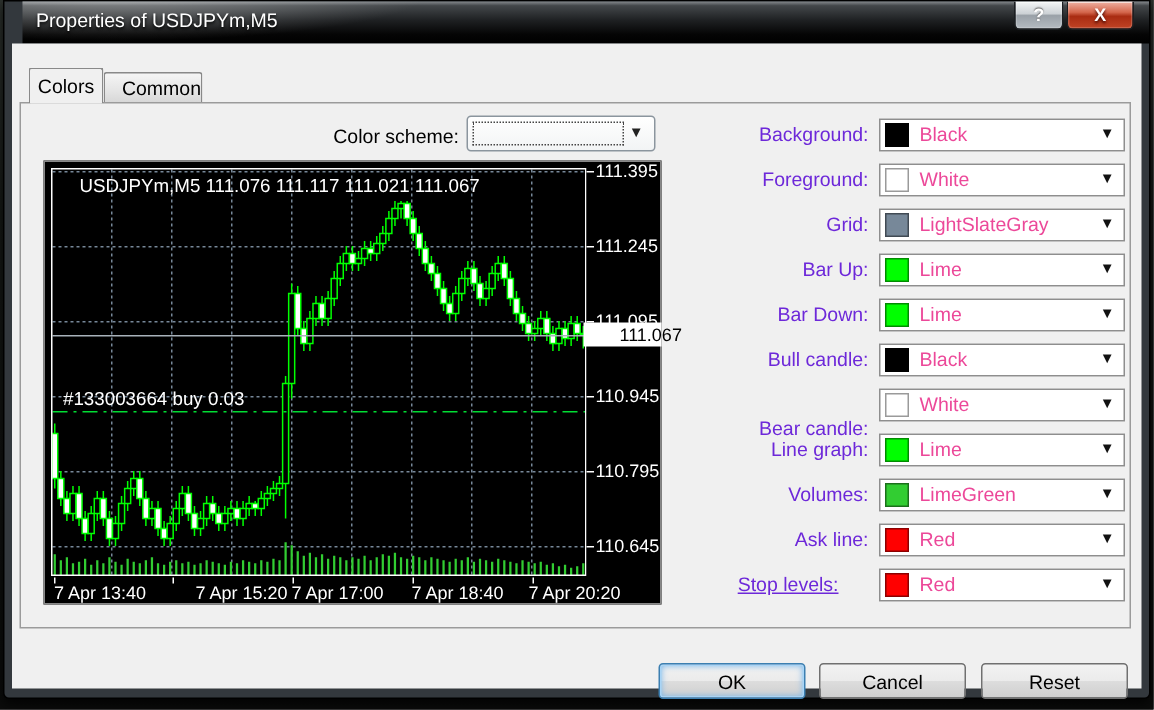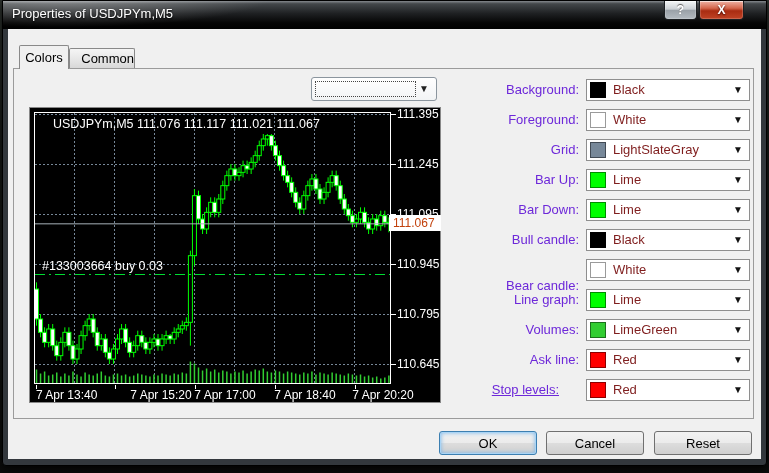--- a/index.html
+++ b/index.html
@@ -2,21 +2,21 @@
 <html><head>
 <meta charset="utf-8">
 <style>
   html,body{margin:0;padding:0;background:#111;}
   *{box-sizing:border-box;font-family:"Liberation Sans",sans-serif;}
   .screen{position:relative;width:769px;height:473px;overflow:hidden;
     background:linear-gradient(180deg,#2e332f 0%,#171a17 30%,#0b0c0b 100%);}
   .window{position:absolute;left:2px;top:0;width:765px;height:466px;
     background:#33383d;border:1px solid #000;border-radius:0 0 4px 4px;
     box-shadow:0 3px 8px rgba(0,0,0,.8);}
-  .titlebar{position:absolute;left:0;top:0;right:0;height:28px;
+  .titlebar{position:absolute;left:12px;top:0;right:0;height:28px;
     background:
       radial-gradient(ellipse 340px 52px at 60px -6px, rgba(255,255,255,.38), rgba(255,255,255,0) 62%),
       linear-gradient(180deg,#85898d 0%,#43474a 10%,#1e2022 45%,#050505 78%,#000 100%);
     border-radius:0 0 0 0;}
   .title-text{position:absolute;left:9px;top:5px;color:#fff;font-size:13px;
     text-shadow:0 1px 2px #000;white-space:nowrap;}
   .cap-btn{position:absolute;top:0;height:19px;border:1px solid #1c1f22;
     border-top:none;border-radius:0 0 4px 4px;color:#fff;text-align:center;
     font-size:12px;font-weight:bold;line-height:18px;cursor:default;
     box-shadow:inset 0 1px 0 rgba(255,255,255,.55), inset 0 0 0 1px rgba(255,255,255,.18);}
@@ -42,34 +42,34 @@
     background:linear-gradient(180deg,#fff,#f2f4f5);border:1px solid #8b959e;border-radius:3px;}
   .cs-focus{position:absolute;left:3px;top:3px;right:20px;bottom:3px;border:1px dotted #444;}
   .cs-arrow{position:absolute;right:7px;top:5px;font-size:10px;color:#222;}
   .chart-panel{position:absolute;left:21px;top:78px;width:412px;height:296px;
     background:#000;border:1px solid #888;z-index:4;}
   .chart-svg{position:absolute;left:4px;top:4px;}
   .pscale-label{position:absolute;left:367px;width:46px;height:16px;color:#fff;
     font-size:12px;line-height:16px;white-space:nowrap;}
   .pscale-tick{position:absolute;left:361px;width:5px;height:1px;background:#fff;}
   .price-box{position:absolute;left:359px;width:52px;height:16px;background:#fff;
-    color:#c2410c;font-size:12px;line-height:16px;padding-left:4px;z-index:5;}
+    color:#000000;font-size:12px;line-height:16px;padding-left:24px;z-index:5;}
   .t-tick{position:absolute;top:277px;width:1px;height:4px;background:#fff;}
   .t-label{position:absolute;top:280px;color:#fff;font-size:12px;white-space:nowrap;
     transform:translateX(-50%);}
   .t-label.first{transform:none;}
   .row-label{position:absolute;width:131px;height:22px;font-size:13px;color:#6d28d9;
     text-align:right;line-height:22px;z-index:4;}
   .row-combo{position:absolute;width:164px;height:22px;background:#fff;
     border:1px solid #8e8e8e;z-index:4;}
   .swatch{position:absolute;left:3px;top:2px;width:16px;height:16px;
     border:1px solid rgba(0,0,0,.45);}
-  .row-value{position:absolute;left:26px;top:0;font-size:13px;color:#7f1d1d;line-height:20px;}
+  .row-value{position:absolute;left:26px;top:0;font-size:13px;color:#ec4899;line-height:20px;}
   .row-arrow{position:absolute;right:6px;top:4px;font-size:10px;color:#111;}
-  .btn{position:absolute;top:402px;width:98px;height:24px;font-size:13px;color:#000;
+  .btn{position:absolute;top:413px;width:98px;height:24px;font-size:13px;color:#000;
     text-align:center;line-height:22px;border:1px solid #707070;border-radius:3px;z-index:4;
     background:linear-gradient(180deg,#f2f2f2 0%,#ebebeb 49%,#dddddd 50%,#cfcfcf 100%);
     cursor:default;}
   .btn-default{border:1px solid #3c7fb1;
     box-shadow:inset 0 0 0 1px #a9d4f5, inset 0 0 4px 1px #7fb8e8;}
 </style>
 </head>
 <body>
 
 <div class="screen">
@@ -77,20 +77,21 @@
     <div class="titlebar">
       <div class="title-text">Properties of USDJPYm,M5</div>
       <div class="cap-btn help-btn">?</div>
       <div class="cap-btn close-btn">X</div>
     </div>
     <div class="body">
       <div class="tab tab-active">Colors</div>
       <div class="tab tab-inactive">Common</div>
       <div class="tab-page"></div>
 
+      <div class="cs-label">Color scheme:</div>
       <div class="cs-combo">
         <div class="cs-focus"></div>
         <div class="cs-arrow">▼</div>
       </div>
 
       <div class="chart-panel">
         <svg class="chart-svg" id="plot" width="357" height="272">
             <line x1="1" y1="2.4999999999999716" x2="356" y2="2.4999999999999716" stroke="#778899" stroke-width="1" stroke-dasharray="2 2"></line>
             <line x1="1" y1="52.49999999999713" x2="356" y2="52.49999999999713" stroke="#778899" stroke-width="1" stroke-dasharray="2 2"></line>
             <line x1="1" y1="102.49999999999903" x2="356" y2="102.49999999999903" stroke="#778899" stroke-width="1" stroke-dasharray="2 2"></line>

